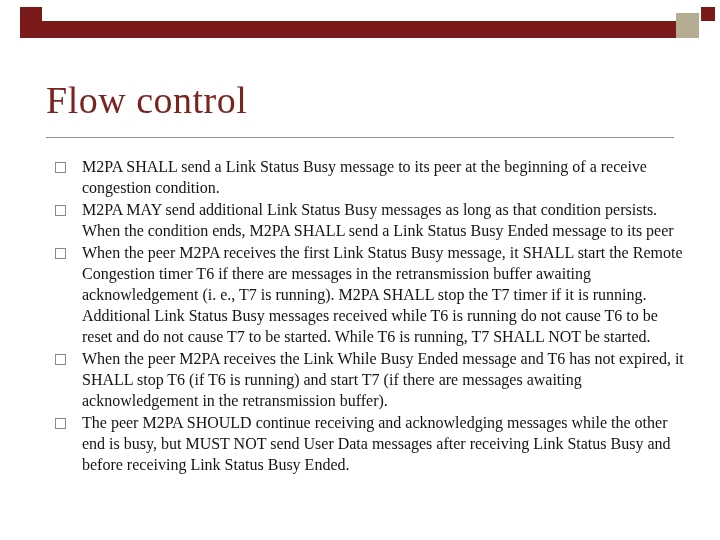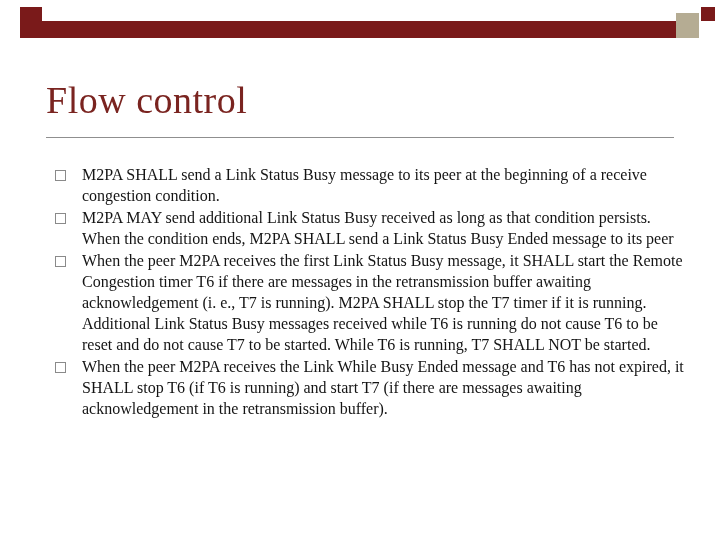--- a/index.html
+++ b/index.html
@@ -52,21 +52,21 @@
   }
   .rule {
     position: absolute;
     left: 46px; top: 137px;
     width: 628px; height: 1px;
     background: var(--rule, #8f8f8f);
   }
   
   .bullets {
     position: absolute;
-    left: 55px; top: 164px;
+    left: 55px; top: 156px;
     width: 634px;
   }
   .bullet-item {
     display: flex;
     align-items: flex-start;
     margin: 0 0 1px 0;
   }
   .bullet-marker {
     flex: 0 0 auto;
     width: 9px; height: 9px;
@@ -97,28 +97,32 @@
 
   <div class="bullets">
 
       <div class="bullet-item">
         <span class="bullet-marker"></span>
         <span class="bullet-text">M2PA SHALL send a Link Status Busy message to its peer at the beginning of a receive congestion condition.</span>
       </div>
 
       <div class="bullet-item">
         <span class="bullet-marker"></span>
-        <span class="bullet-text">M2PA MAY send additional Link Status Busy received as long as that condition persists. When the condition ends, M2PA SHALL send a Link Status Busy Ended message to its peer</span>
+        <span class="bullet-text">M2PA MAY send additional Link Status Busy messages as long as that condition persists. When the condition ends, M2PA SHALL send a Link Status Busy Ended message to its peer</span>
       </div>
 
       <div class="bullet-item">
         <span class="bullet-marker"></span>
         <span class="bullet-text">When the peer M2PA receives the first Link Status Busy message, it SHALL start the Remote Congestion timer T6 if there are messages in the retransmission buffer awaiting acknowledgement (i. e., T7 is running). M2PA SHALL stop the T7 timer if it is running. Additional Link Status Busy messages received while T6 is running do not cause T6 to be reset and do not cause T7 to be started. While T6 is running, T7 SHALL NOT be started.</span>
       </div>
 
       <div class="bullet-item">
         <span class="bullet-marker"></span>
         <span class="bullet-text">When the peer M2PA receives the Link While Busy Ended message and T6 has not expired, it SHALL stop T6 (if T6 is running) and start T7 (if there are messages awaiting acknowledgement in the retransmission buffer).</span>
       </div>
 
+      <div class="bullet-item">
+        <span class="bullet-marker"></span>
+        <span class="bullet-text">The peer M2PA SHOULD continue receiving and acknowledging messages while the other end is busy, but MUST NOT send User Data messages after receiving Link Status Busy and before receiving Link Status Busy Ended.</span>
+      </div>
     </div>
 
 </div>
 
 </body></html>

